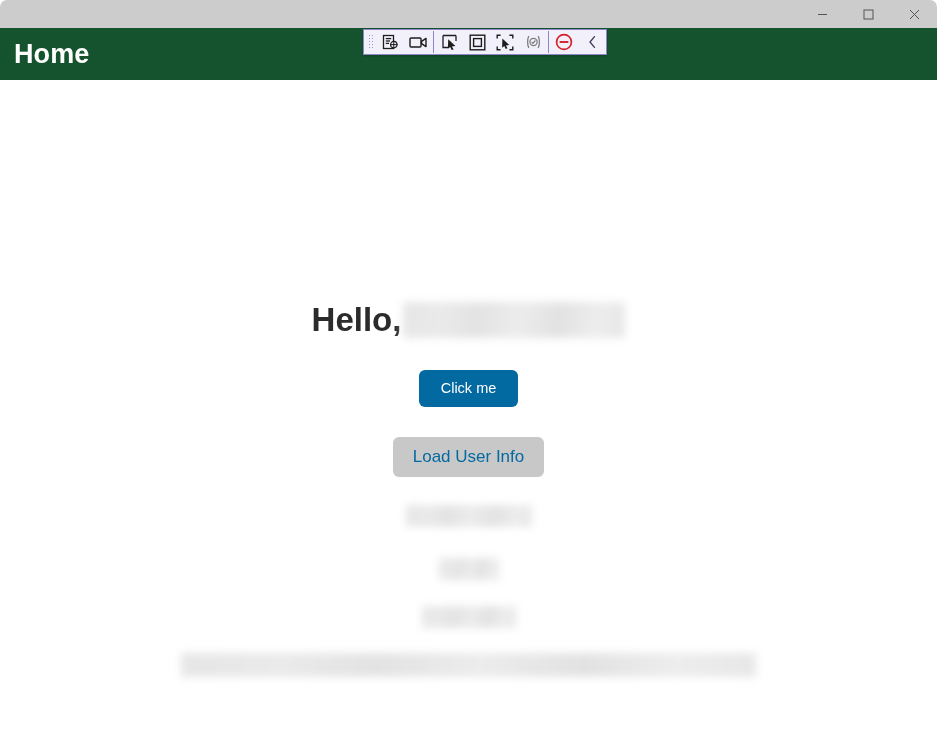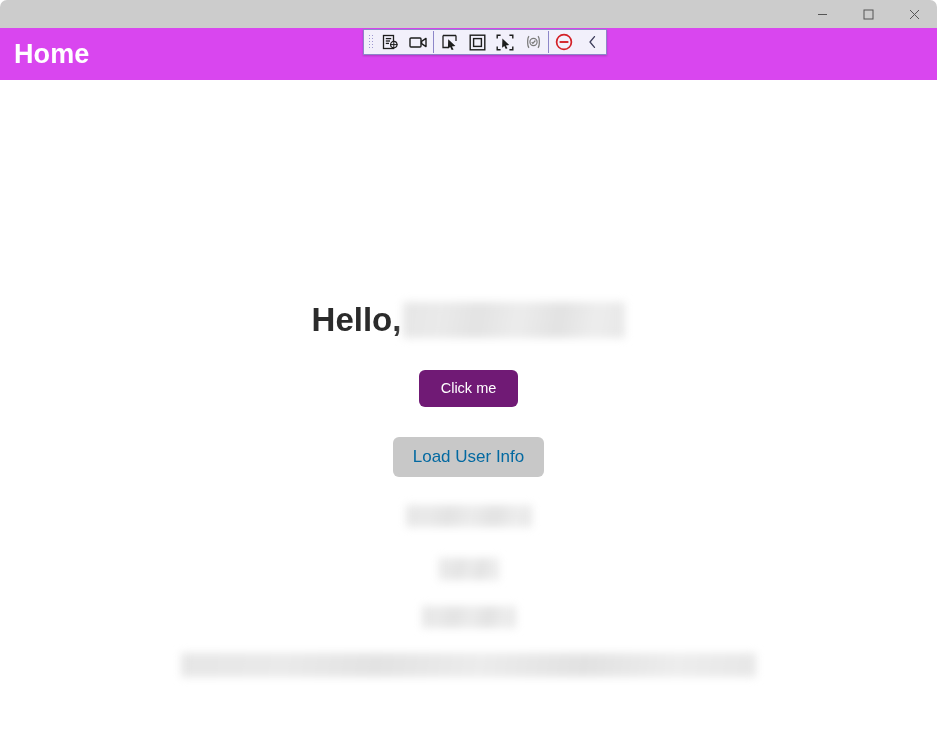--- a/index.html
+++ b/index.html
@@ -94,21 +94,21 @@
   .tb-sep {
     width: 1px;
     height: 22px;
     background: #8d86c9;
     margin: 0 1px;
   }
 
   
   .app-header {
     height: 52px;
-    background: #d946ef;
+    background: #14532d;
     display: flex;
     align-items: center;
     padding-left: 14px;
   }
 
   .app-title {
     color: #ffffff;
     font-size: 27px;
     font-weight: bold;
     letter-spacing: 0.1px;
@@ -158,21 +158,21 @@
 
   .btn-row {
     position: absolute;
     left: 0;
     right: 0;
     display: flex;
     justify-content: center;
   }
 
   .btn-primary {
-    background: #701a75;
+    background: #0369a1;
     color: #ffffff;
     border: none;
     border-radius: 6px;
     font-family: "Liberation Sans", sans-serif;
     font-size: 14.5px;
     padding: 10px 22px;
     cursor: pointer;
     line-height: 1.15;
   }
 

